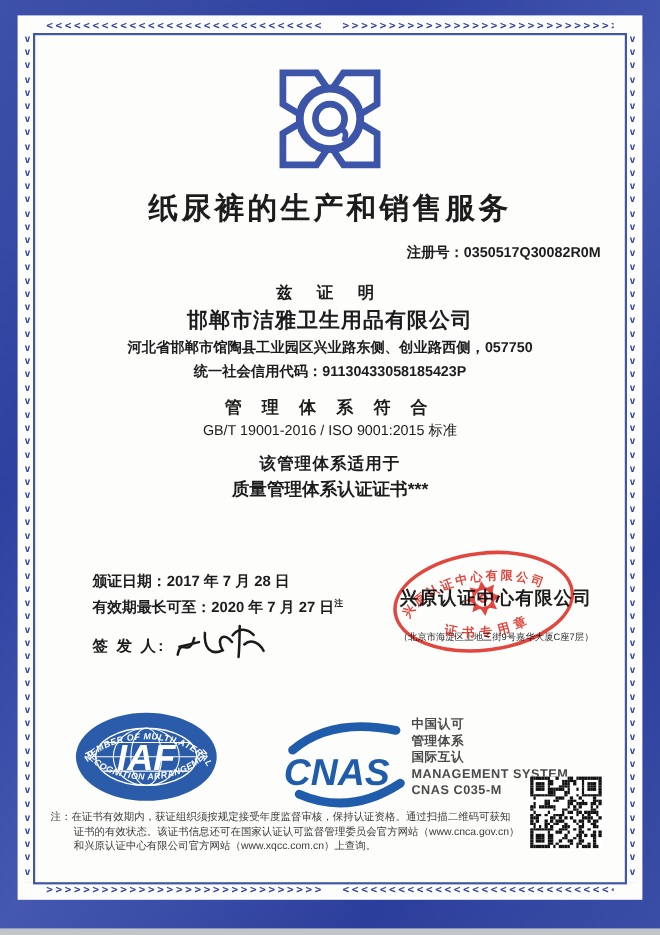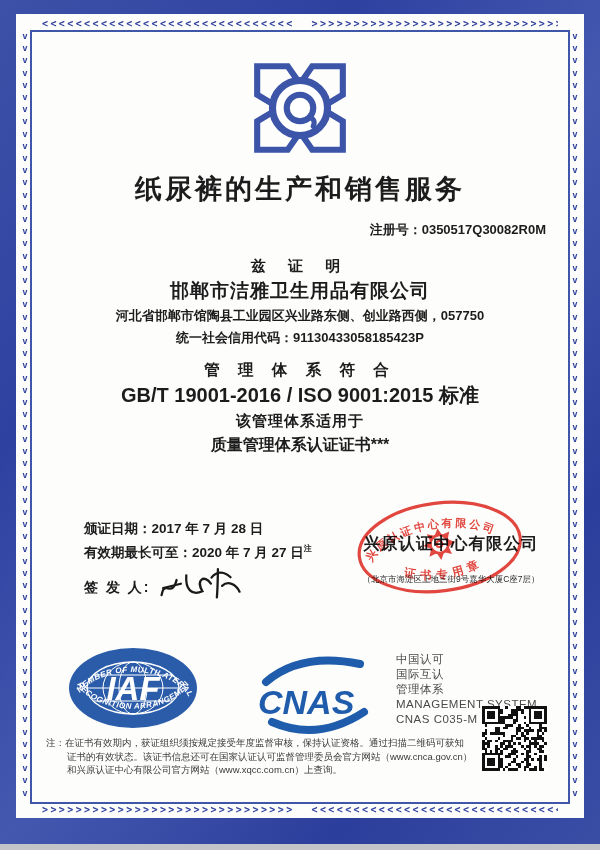--- a/index.html
+++ b/index.html
@@ -19,21 +19,21 @@
   .abs{position:absolute;}
   .ctr{left:0;right:0;text-align:center;}
   .ink{color:#1c1c1c;}
   .title{font-size:27px;font-weight:bold;letter-spacing:3px;}
   .regno{font-size:13px;font-weight:bold;}
   .certify{font-size:15px;font-weight:bold;letter-spacing:9px;}
   .company{font-size:19px;font-weight:bold;letter-spacing:1px;}
   .addr{font-size:13px;font-weight:bold;}
   .credit{font-size:13px;font-weight:bold;}
   .conform{font-size:15.5px;font-weight:bold;letter-spacing:7px;}
-  .standard{font-size:20px;font-weight:bold;}
+  .standard{font-size:13px;font-weight:normal;}
   .scopehead{font-size:15px;font-weight:600;letter-spacing:1px;}
   .scope{font-size:16px;font-weight:bold;}
   .site{font-size:12px;font-weight:bold;}
   .dateline{font-size:13.5px;font-weight:bold;}
   .sup{font-size:8px;vertical-align:super;}
   .signer{font-size:14px;font-weight:bold;letter-spacing:2px;}
   .issuer{font-size:16.5px;font-weight:bold;letter-spacing:1px;}
   .issuer-addr{font-size:8.5px;color:#2a2a2a;}
   .stamp{opacity:.9;mix-blend-mode:multiply;transform:rotate(-7deg);}
   .cnas-lines{font-size:11.5px;line-height:15px;color:#4a4a4a;letter-spacing:.5px;}
@@ -286,24 +286,24 @@
     </div>
 
     <div class="abs" style="top:638px;left:240px;">
       <svg width="118" height="88" viewBox="0 0 118 88">
         <path d="M10,30 Q45,0 104,12" fill="none" stroke="#1f5cab" stroke-width="8" stroke-linecap="round"></path>
         <text x="2" y="62" fill="#1f5cab" font-size="34" font-weight="bold" font-style="italic" font-family="Liberation Sans, sans-serif" letter-spacing="0">CNAS</text>
         <path d="M16,70 Q62,90 108,60" fill="none" stroke="#1f5cab" stroke-width="8" stroke-linecap="round"></path>
       </svg>
     </div>
 
-    <div class="abs cnas-lines" style="top:638px;left:380px;">
+    <div class="abs cnas-lines" style="top:638px;left:358px;font-weight:bold;">
       <div>中国认可</div>
+      <div>管理体系</div>
       <div>国际互认</div>
-      <div>管理体系</div>
       <div>MANAGEMENT SYSTEM</div>
       <div>CNAS C035-M</div>
     </div>
 
     <div class="qr" style="top:692px;left:466px;">
         <div style="position: absolute; left: 0px; top: 0px; width: 2.6px; height: 2.6px; background: rgb(17, 17, 17);"></div>
         <div style="position: absolute; left: 2.6px; top: 0px; width: 2.6px; height: 2.6px; background: rgb(17, 17, 17);"></div>
         <div style="position: absolute; left: 5.2px; top: 0px; width: 2.6px; height: 2.6px; background: rgb(17, 17, 17);"></div>
         <div style="position: absolute; left: 7.8px; top: 0px; width: 2.6px; height: 2.6px; background: rgb(17, 17, 17);"></div>
         <div style="position: absolute; left: 10.4px; top: 0px; width: 2.6px; height: 2.6px; background: rgb(17, 17, 17);"></div>

